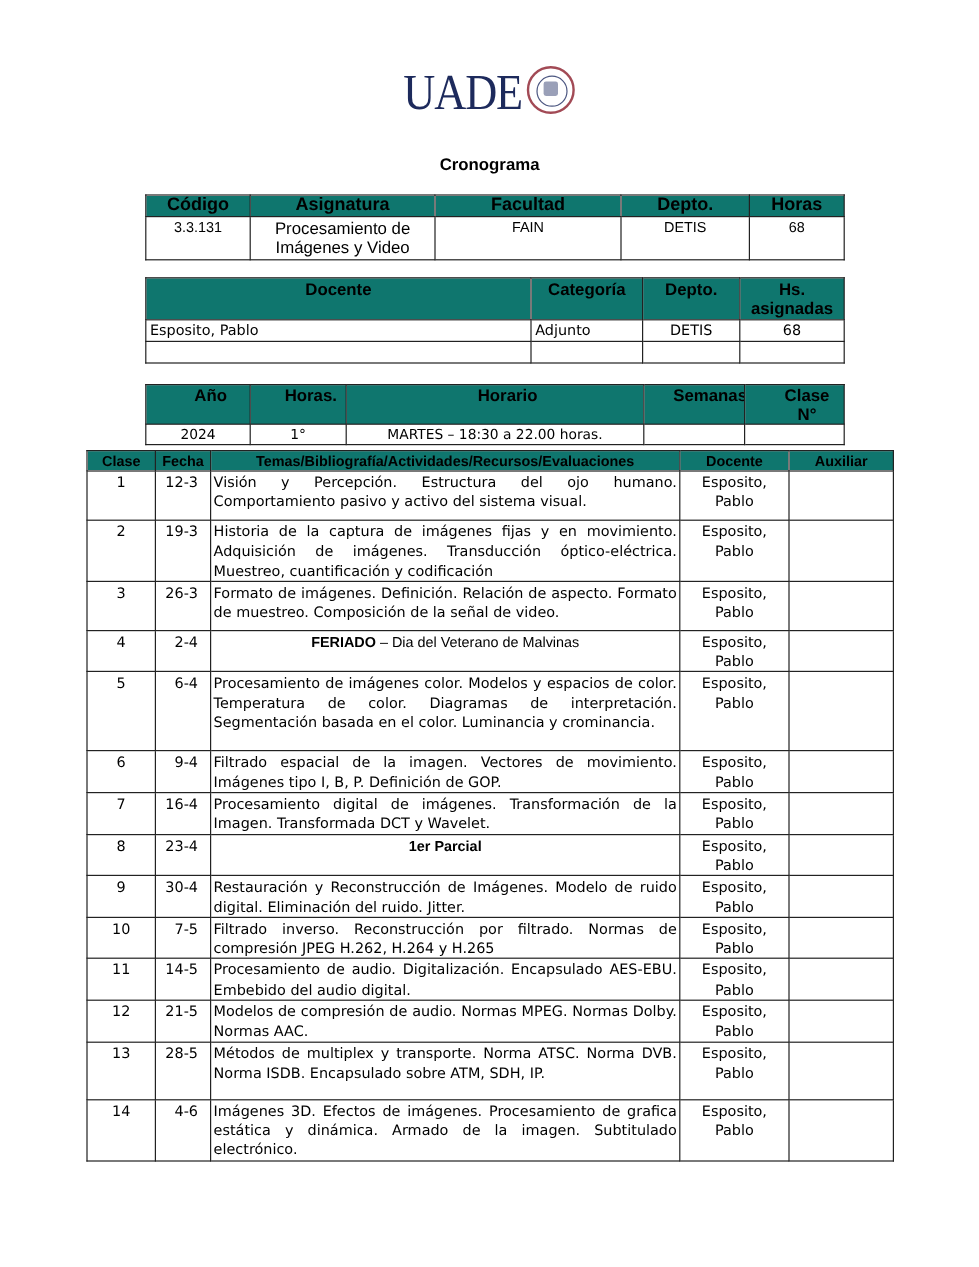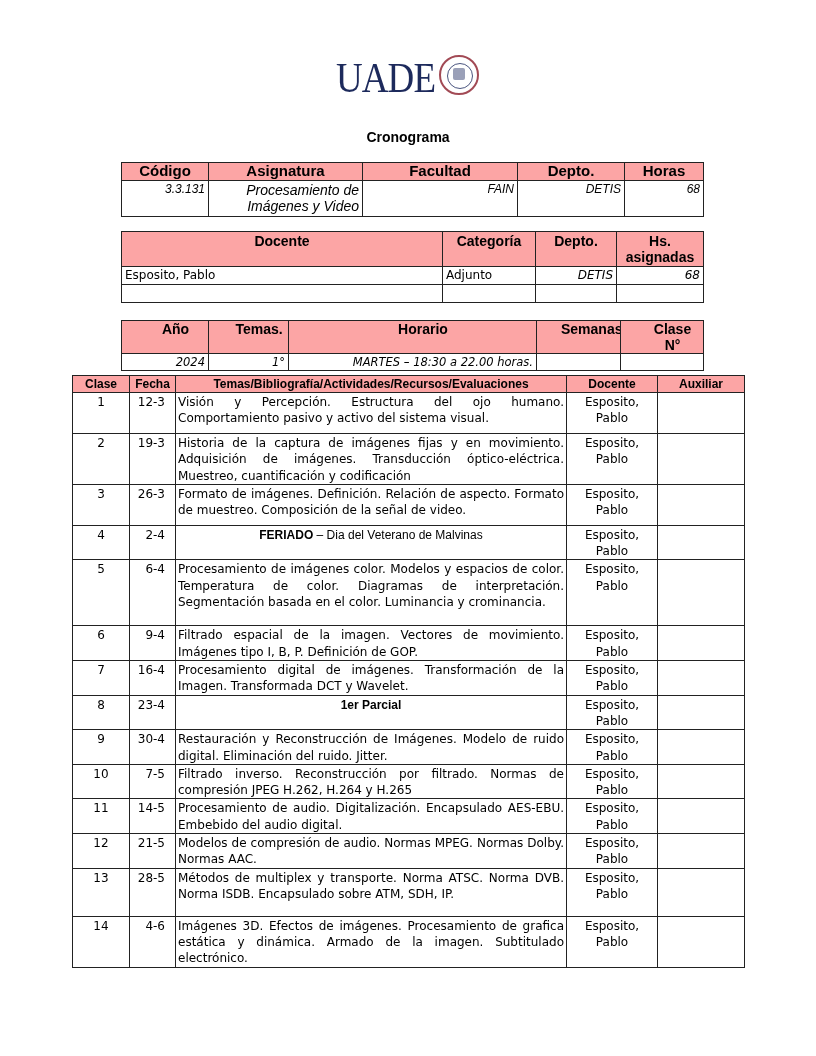--- a/index.html
+++ b/index.html
@@ -1,21 +1,21 @@
 <!DOCTYPE html>
 <html><head>
 <meta charset="utf-8">
 <style>
   html, body { margin: 0; padding: 0; background: #ffffff; }
   body { width: 816px; height: 1056px; position: relative; overflow: hidden; color: #000; }
   .abs { position: absolute; }
   table { border-collapse: collapse; table-layout: fixed; }
   td, th { border: 1px solid #222; padding: 0 3px; vertical-align: top; overflow: hidden; }
-  th { background: #fca5a5; font-family: "Liberation Sans", sans-serif; font-weight: bold; font-size: 14px; line-height: 16px; text-align: center; }
-  .c { text-align: right; font-style: italic; }
+  th { background: #0f766e; font-family: "Liberation Sans", sans-serif; font-weight: bold; font-size: 14px; line-height: 16px; text-align: center; }
+  .c { text-align: center; }
   .j { text-align: justify; text-align-last: left; }
 
   
   #logo { left: 336px; top: 52px; width: 150px; height: 52px; }
   #logo .word { position: absolute; left: 0; top: 2px; font-family: "Liberation Serif", serif; font-size: 42px; line-height: 48px; color: #1d2a5c; letter-spacing: -1px; transform: scaleX(0.88); transform-origin: left; }
   #logo .seal { position: absolute; left: 103px; top: 3px; width: 40px; height: 40px; border-radius: 50%; border: 2px solid #a24a55; box-sizing: border-box; background: #fff; }
   #logo .seal::before { content: ""; position: absolute; left: 6px; top: 6px; width: 24px; height: 24px; border-radius: 50%; border: 1px solid #4b5680; }
   #logo .seal::after { content: ""; position: absolute; left: 12px; top: 11px; width: 12px; height: 12px; background: #9aa0b8; border-radius: 2px; }
 
   #title { left: 0; width: 816px; top: 129px; text-align: center; font-family: "Liberation Sans", sans-serif; font-weight: bold; font-size: 14px; }
@@ -114,21 +114,21 @@
   <colgroup>
       <col style="width:87px">
       <col style="width:80px">
       <col style="width:248px">
       <col style="width:84px">
       <col style="width:83px">
     </colgroup>
   <tbody>
       <tr>
     <th>Año</th>
-    <th>Temas.</th>
+    <th>Horas.</th>
     <th>Horario</th>
     <th>Semanas</th>
     <th>Clase N°</th>
   </tr>
   <tr>
     <td class="c">2024</td>
     <td class="c">1°</td>
     <td class="c">MARTES – 18:30 a 22.00 horas.</td>
     <td class="c"></td>
     <td class="c"></td>

